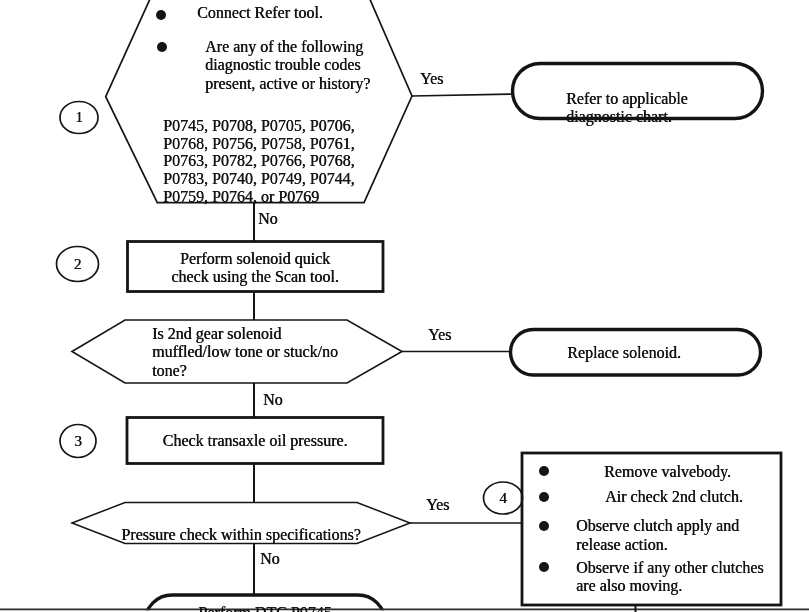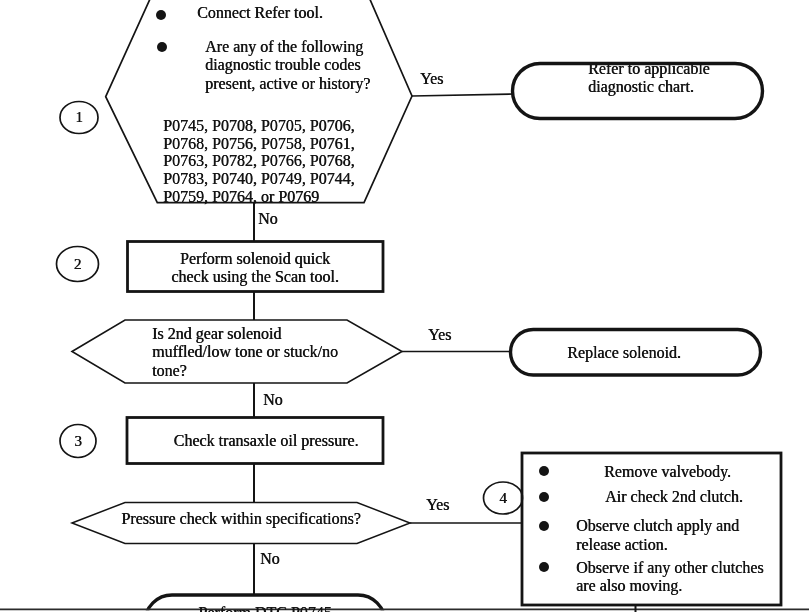--- a/index.html
+++ b/index.html
@@ -74,21 +74,21 @@
     <div>present, active or history?</div>
   </div>
   <div class="txt codes" style="left:163px; top:101px;margin-top:16px;">
     <div>P0745, P0708, P0705, P0706,</div>
     <div>P0768, P0756, P0758, P0761,</div>
     <div>P0763, P0782, P0766, P0768,</div>
     <div>P0783, P0740, P0749, P0744,</div>
     <div>P0759, P0764, or P0769</div>
   </div>
   <div class="txt" style="left:420px; top:70px;">Yes</div>
-  <div class="txt" style="left:566px; top:60px; line-height:17.8px;margin-left:22px;">
+  <div class="txt" style="left:566px; top:90px; line-height:17.8px;">
     <div>Refer to applicable</div>
     <div>diagnostic chart.</div>
   </div>
   <div class="txt" style="left:258px; top:210px;">No</div>
 
   <div class="badge" style="left:56.5px; top:246.5px; width:42px; height:35px;">2</div>
   <div class="txt ctr" style="left:127.5px; top:249.5px; width:255px; line-height:18.3px;">
     <div>Perform solenoid quick</div>
     <div>check using the Scan tool.</div>
   </div>
@@ -96,23 +96,23 @@
   <div class="txt" style="left:152px; top:325px; line-height:18.3px;">
     <div>Is 2nd gear solenoid</div>
     <div>muffled/low tone or stuck/no</div>
     <div>tone?</div>
   </div>
   <div class="txt" style="left:428px; top:326px;">Yes</div>
   <div class="txt ctr" style="left:510px; top:344px; width:228px;">Replace solenoid.</div>
   <div class="txt" style="left:263px; top:391px;">No</div>
 
   <div class="badge" style="left:60px; top:424.5px; width:36px; height:33px;">3</div>
-  <div class="txt ctr" style="left:127px; top:431.5px; width:256px;padding-left:11px;">Check transaxle oil pressure.</div>
+  <div class="txt ctr" style="left:127px; top:431.5px; width:256px;">Check transaxle oil pressure.</div>
 
-  <div class="txt ctr" style="left:72px; top:510px; width:338px;font-family:Liberation Serif, serif;">Pressure check within specifications?</div>
+  <div class="txt ctr" style="left:72px; top:526px; width:338px;font-family:Liberation Serif, serif;">Pressure check within specifications?</div>
   <div class="txt" style="left:426px; top:496px;">Yes</div>
   <div class="txt" style="left:260px; top:550px;">No</div>
 
   <div class="badge" style="left:483.5px; top:482px; width:39px; height:32px;">4</div>
   <span class="dot" style="left:539px; top:466px;"></span>
   <div class="txt wrap note" style="left:604px; top:462.5px; width:201px;">Remove valvebody.</div>
   <span class="dot" style="left:539px; top:491.5px;"></span>
   <div class="txt wrap note" style="left:576px; top:488px; width:201px;margin-left:29px;">Air check 2nd clutch.</div>
   <span class="dot" style="left:539px; top:520.5px;"></span>
   <div class="txt wrap note" style="left:576px; top:517px; width:201px;">Observe clutch apply and release action.</div>

